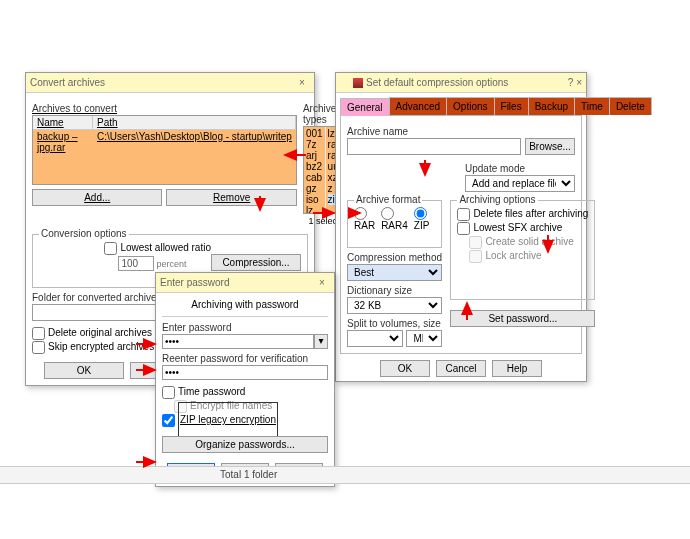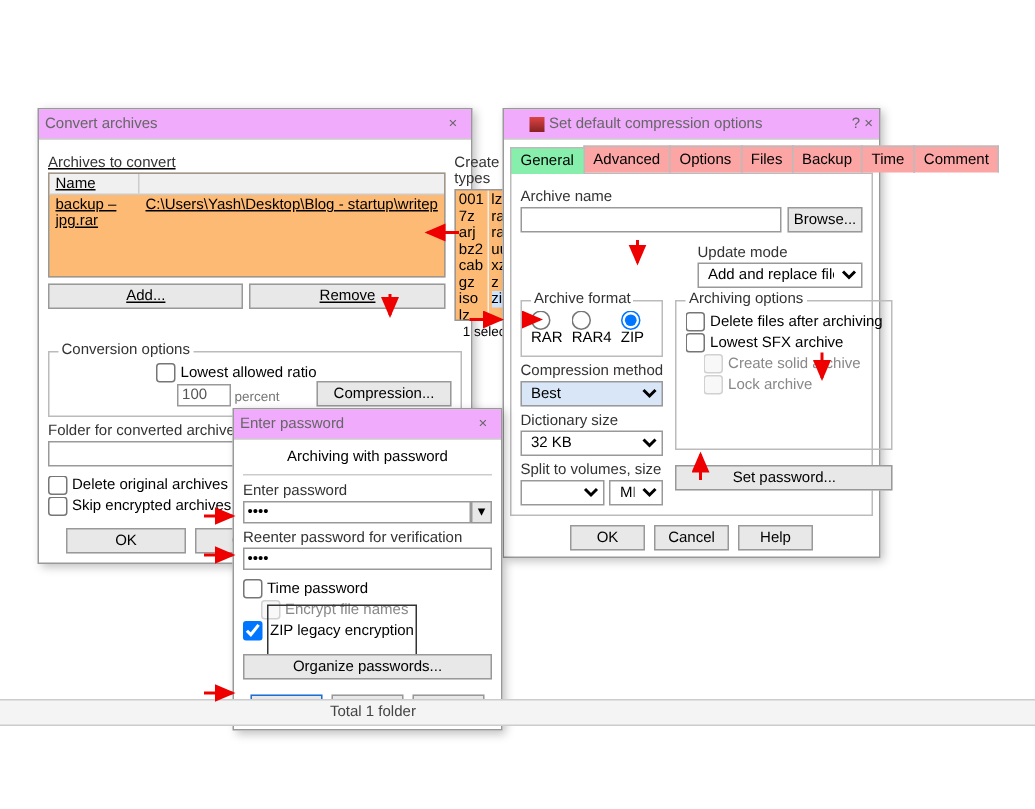--- a/index.html
+++ b/index.html
@@ -1,72 +1,73 @@
 <!DOCTYPE html>
 <html><head>
 <meta charset="utf-8">
 <style>
   * { box-sizing: border-box; font-family: "Segoe UI", Tahoma, sans-serif; font-size: 10px; }
   body { margin: 0; width: 690px; height: 539px; background: #fff; position: relative; }
   .dialog { position: absolute; background: #fff; border: 1px solid #999; box-shadow: 2px 2px 6px rgba(0,0,0,0.25); }
-  .titlebar { display: flex; align-items: center; justify-content: space-between; height: 20px; padding: 0 4px; border-bottom: 1px solid #ccc; background: #f0abfc; }
+  .titlebar { display: flex; align-items: center; justify-content: space-between; height: 20px; padding: 0 4px; border-bottom: 1px solid #ccc; background: #fef9c3; }
   .titlebar .title { color: #666; font-size: 10px; }
   .titlebar .close { width: 16px; text-align: center; color: #666; cursor: pointer; }
   .body { padding: 6px; }
-  .groupbox { border: 1px solid #bbb; margin: 4px 0; padding: 6px 6px 6px 6px; position: relative; }
+  .groupbox { border: 1px solid #bbb; margin: 4px 0; padding: 6px 6px 16px 6px; position: relative; }
   .groupbox > .legend { position: absolute; top: -7px; left: 6px; background: #fff; padding: 0 2px; font-size: 10px; color: #333; }
   .btn { display: inline-block; background: #e8e8e8; border: 1px solid #999; padding: 2px 0; text-align: center; cursor: pointer; font-size: 10px; }
   .btn.primary { border: 1px solid #1a6fd6; }
   input.text, select.sel { border: 1px solid #999; background: #fff; padding: 1px 2px; font-size: 10px; width: 100%; }
   .listbox { border: 1px solid #999; background: #fdba74; font-size: 10px; overflow: hidden; }
   .listbox .hdr { display: flex; border-bottom: 1px solid #ccc; background: #f0f0f0; }
   .listbox .hdr span { padding: 1px 4px; border-right: 1px solid #ccc; }
   .listbox .row { display: flex; }
   .listbox .row span { padding: 1px 4px; }
   label.chk { display: block; font-size: 10px; margin: 1px 0; white-space: nowrap; }
   label.chk input { vertical-align: middle; margin: 0 3px 0 0; }
   label.chk.disabled { color: #888; margin-left: 12px; }
   .radio-row label { margin-right: 6px; font-size: 10px; }
   .radio-row input { vertical-align: middle; margin: 0 2px 0 0; }
   .tabs { display: flex; border-bottom: 1px solid #bbb; }
-  .tab { padding: 3px 6px; border: 1px solid #bbb; border-bottom: none; background: #fca5a5; margin-right: -1px; font-size: 10px; cursor: pointer; }
-  .tab.active { background: #86efac; position: relative; top: 1px; }
+  .tab { padding: 3px 6px; border: 1px solid #bbb; border-bottom: none; background: #c2410c; margin-right: -1px; font-size: 10px; cursor: pointer; }
+  .tab.active { background: #f9a8d4; position: relative; top: 1px; }
   .section-label { font-size: 10px; color: #333; margin: 4px 0 1px 0; display: block; }
   .arrow { position: absolute; pointer-events: none; }
   .small-btn { width: 80px; }
   .status-bar { position: absolute; left: 0; right: 0; bottom: 55px; height: 18px; border-top: 1px solid #ccc; border-bottom: 1px solid #ccc; background: #f4f4f4; font-size: 10px; padding: 2px 220px; color: #444; }
 </style>
 </head>
 <body>
 
 <div class="dialog" style="left:25px; top:72px; width:290px;">
   <div class="titlebar">
     <span class="title">Convert archives</span>
     <span class="close">×</span>
   </div>
   <div class="body">
     <div style="display:flex; gap:6px;">
       <div style="flex:1;text-decoration:underline;">
         <span class="section-label">Archives to convert</span>
         <div class="listbox" style="height:70px;">
           <div class="hdr">
             <span style="width:60px;">Name</span>
+            <span style="flex:1;">Path</span>
           </div>
           <div class="row">
             <span style="width:60px; overflow:hidden;">backup –jpg.rar</span>
             <span style="flex:1; overflow:hidden; white-space:nowrap;">C:\Users\Yash\Desktop\Blog - startup\writep</span>
           </div>
         </div>
         <div style="display:flex; gap:4px; margin-top:4px;">
           <span class="btn" style="flex:1;">Add...</span>
           <span class="btn" style="flex:1;">Remove</span>
         </div>
       </div>
       <div style="width:80px;">
-        <span class="section-label">Create types</span>
+        <span class="section-label">Archive types</span>
         <div class="listbox" style="height:88px; display:flex;">
           <div style="flex:1; padding:1px 2px; border-right:1px solid #eee;">
             <div>001</div>
             <div>7z</div>
             <div>arj</div>
             <div>bz2</div>
             <div>cab</div>
             <div>gz</div>
             <div>iso</div>
             <div>lz</div>
@@ -128,21 +129,21 @@
     </span>
   </div>
   <div class="body" style="padding:4px;">
     <div class="tabs">
       <span class="tab active">General</span>
       <span class="tab">Advanced</span>
       <span class="tab">Options</span>
       <span class="tab">Files</span>
       <span class="tab">Backup</span>
       <span class="tab">Time</span>
-      <span class="tab">Comment</span>
+      <span class="tab">Delete</span>
     </div>
     <div style="border:1px solid #bbb; border-top:none; padding:6px;">
       <span class="section-label">Archive name</span>
       <div style="display:flex; gap:4px;">
         <input class="text" style="flex: 1 1 0%;">
         <span class="btn" style="width:50px;">Browse...</span>
       </div>
 
       <div style="display:flex; gap:8px; margin-top:4px;">
         <div style="flex:1;"></div>
@@ -203,21 +204,21 @@
     <span class="section-label">Enter password</span>
     <div style="display:flex;">
       <input class="text" style="flex: 1 1 0%;" value="••••">
       <span class="btn" style="width:14px;padding:0;">▾</span>
     </div>
     <span class="section-label">Reenter password for verification</span>
     <input class="text" value="••••" style="">
     <div style="margin-top:6px;">
       <label class="chk"><input type="checkbox" style=""><span>Time password</span></label>
       <label class="chk disabled"><input type="checkbox" disabled="" style=""><span>Encrypt file names</span></label>
-      <label class="chk"><input type="checkbox" checked="" style=""><span style="border:1px solid #333; padding:11px 1px;">ZIP legacy encryption</span></label>
+      <label class="chk"><input type="checkbox" checked="" style=""><span style="border:1px solid #333; padding:11px 1px;text-decoration:underline;">ZIP legacy encryption</span></label>
     </div>
     <span class="btn" style="width:100%; margin-top:8px;">Organize passwords...</span>
     <div style="display:flex; gap:6px; justify-content:center; margin-top:10px;">
       <span class="btn primary" style="width:48px;">OK</span>
       <span class="btn" style="width:48px;">Cancel</span>
       <span class="btn" style="width:48px;">Help</span>
     </div>
   </div>
 </div>
 

